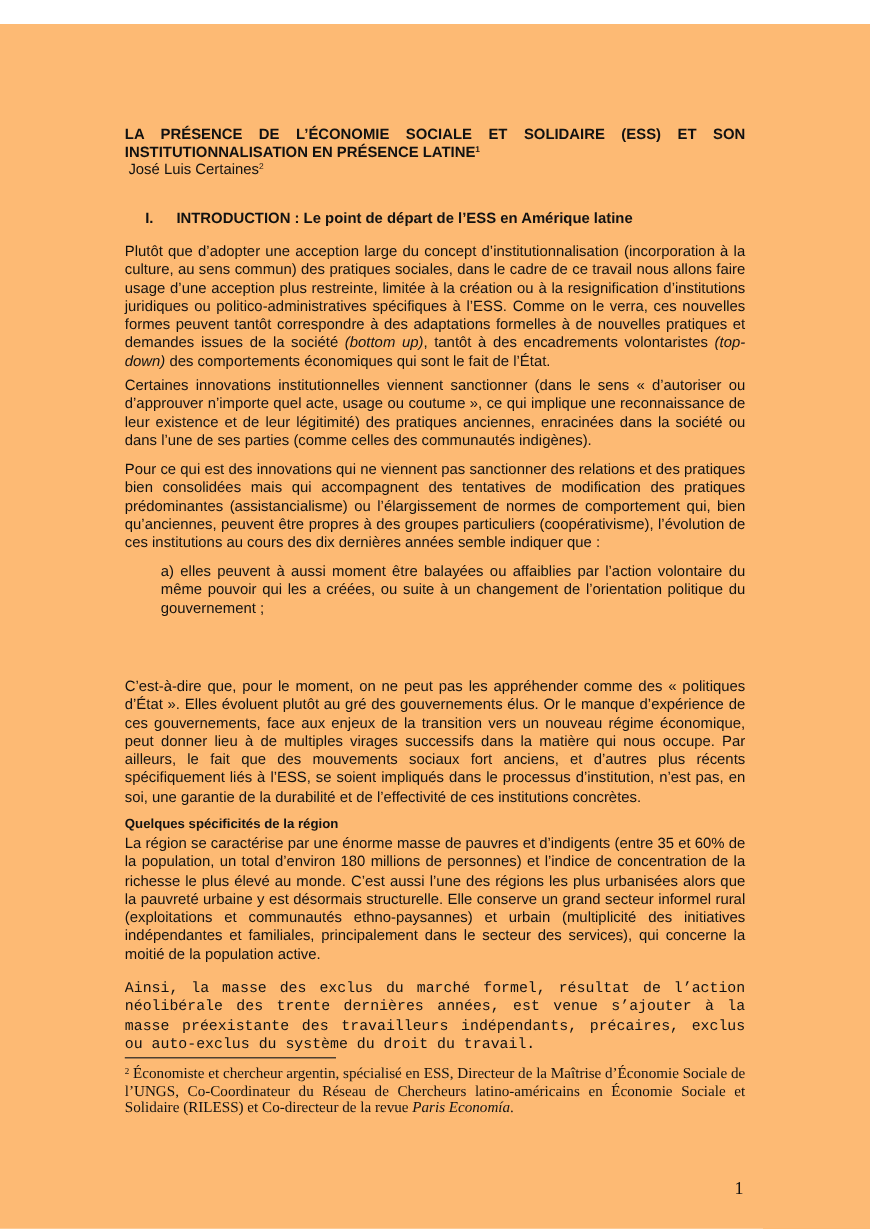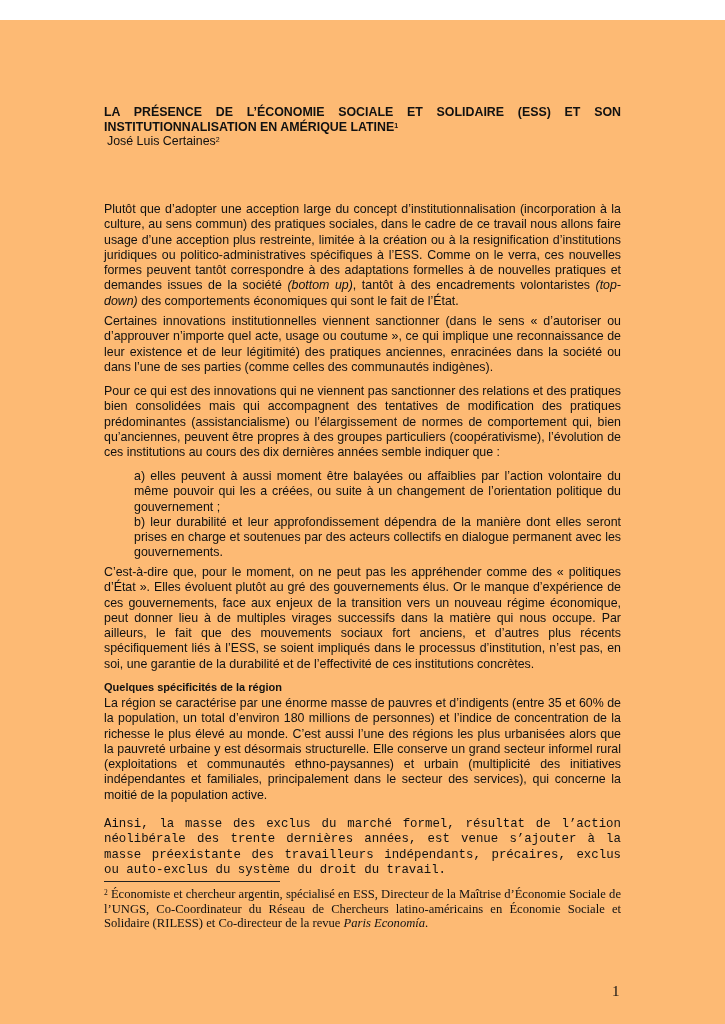--- a/index.html
+++ b/index.html
@@ -48,43 +48,45 @@
       position: absolute; left: 612px; top: 963px; font-size: 15px; line-height: 16px;
     }
   </style>
 </head>
 <body>
 
 <div class="page">
 
   <div class="block title sans">
     <span class="line1">LA PRÉSENCE DE L’ÉCONOMIE SOCIALE ET SOLIDAIRE (ESS) ET SON</span>
-    <span>INSTITUTIONNALISATION EN AMÉRIQUE LATINE</span><sup>1</sup>
+    <span>INSTITUTIONNALISATION EN PRÉSENCE LATINE</span><sup>1</sup>
   </div>
 
   <div class="block author sans">
     <span>José Luis Certaines</span><sup>2</sup>
   </div>
 
+  <div class="block h1 sans">
+    <span class="num">I.</span><span>INTRODUCTION : Le point de départ de l’ESS en Amérique latine</span>
+  </div>
 
   <div class="block para p1 sans">
     <p><span>Plutôt que d’adopter une acception large du concept d’institutionnalisation (incorporation à la culture, au sens commun) des pratiques sociales, dans le cadre de ce travail nous allons faire usage d’une acception plus restreinte, limitée à la création ou à la resignification d’institutions juridiques ou politico-administratives spécifiques à l’ESS. Comme on le verra, ces nouvelles formes peuvent tantôt correspondre à des adaptations formelles à de nouvelles pratiques et demandes issues de la société </span><em>(bottom up)</em><span>, tantôt à des encadrements volontaristes </span><em>(top-down)</em><span> des comportements économiques qui sont le fait de l’État.</span></p>
   </div>
 
   <div class="block para p2 sans">
     <p>Certaines innovations institutionnelles viennent sanctionner (dans le sens « d’autoriser ou d’approuver n’importe quel acte, usage ou coutume », ce qui implique une reconnaissance de leur existence et de leur légitimité) des pratiques anciennes, enracinées dans la société ou dans l’une de ses parties (comme celles des communautés indigènes).</p>
   </div>
 
   <div class="block para p3 sans">
     <p>Pour ce qui est des innovations qui ne viennent pas sanctionner des relations et des pratiques bien consolidées mais qui accompagnent des tentatives de modification des pratiques prédominantes (assistancialisme) ou l’élargissement de normes de comportement qui, bien qu’anciennes, peuvent être propres à des groupes particuliers (coopérativisme), l’évolution de ces institutions au cours des dix dernières années semble indiquer que :</p>
   </div>
 
   <div class="block para list sans">
     <p>a) elles peuvent à aussi moment être balayées ou affaiblies par l’action volontaire du même pouvoir qui les a créées, ou suite à un changement de l’orientation politique du gouvernement ;</p>
-    <p>b) leur durabilité et leur approfondissement dépendra de la manière dont elles seront prises en charge et soutenues par des acteurs collectifs en dialogue permanent avec les gouvernements.</p>
   </div>
 
   <div class="block para p4 sans">
     <p>C’est-à-dire que, pour le moment, on ne peut pas les appréhender comme des « politiques d’État ». Elles évoluent plutôt au gré des gouvernements élus. Or le manque d’expérience de ces gouvernements, face aux enjeux de la transition vers un nouveau régime économique, peut donner lieu à de multiples virages successifs dans la matière qui nous occupe. Par ailleurs, le fait que des mouvements sociaux fort anciens, et d’autres plus récents spécifiquement liés à l’ESS, se soient impliqués dans le processus d’institution, n’est pas, en soi, une garantie de la durabilité et de l’effectivité de ces institutions concrètes.</p>
   </div>
 
   <div class="block h2 sans">Quelques spécificités de la région</div>
 
   <div class="block para p5 sans">
     <p>La région se caractérise par une énorme masse de pauvres et d’indigents (entre 35 et 60% de la population, un total d’environ 180 millions de personnes) et l’indice de concentration de la richesse le plus élevé au monde. C’est aussi l’une des régions les plus urbanisées alors que la pauvreté urbaine y est désormais structurelle. Elle conserve un grand secteur informel rural (exploitations et communautés ethno-paysannes) et urbain (multiplicité des initiatives indépendantes et familiales, principalement dans le secteur des services), qui concerne la moitié de la population active.</p>

